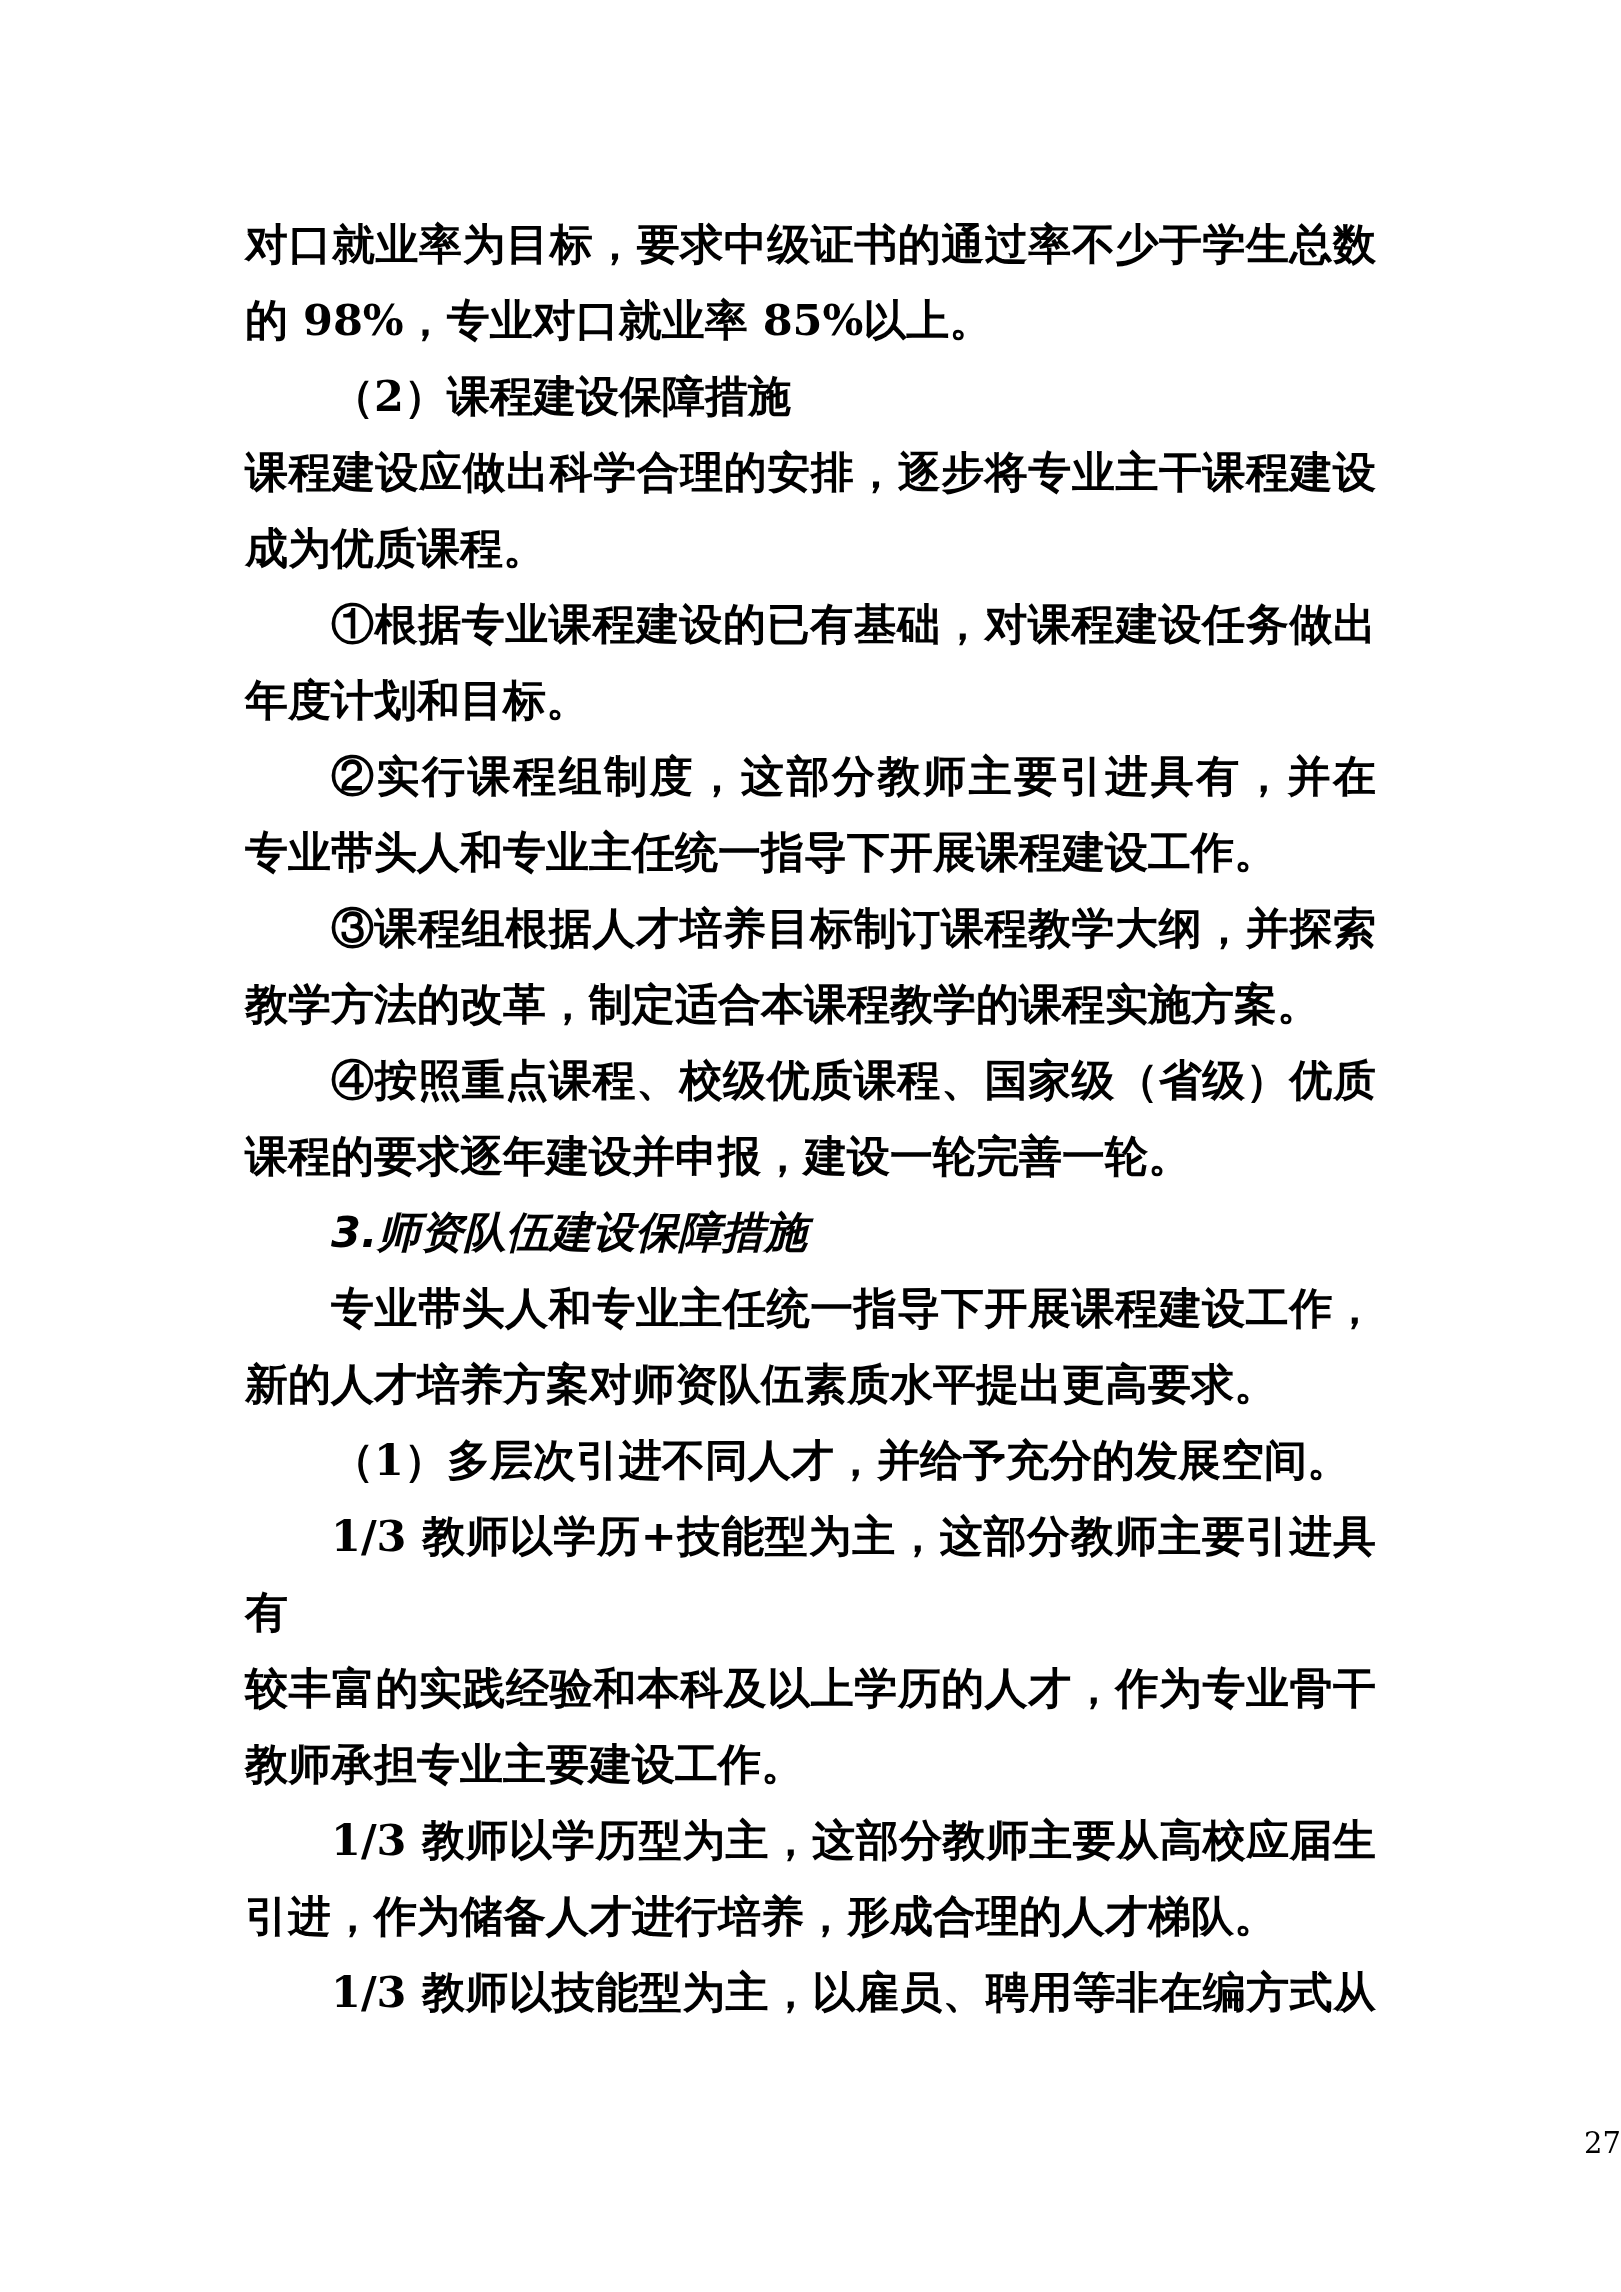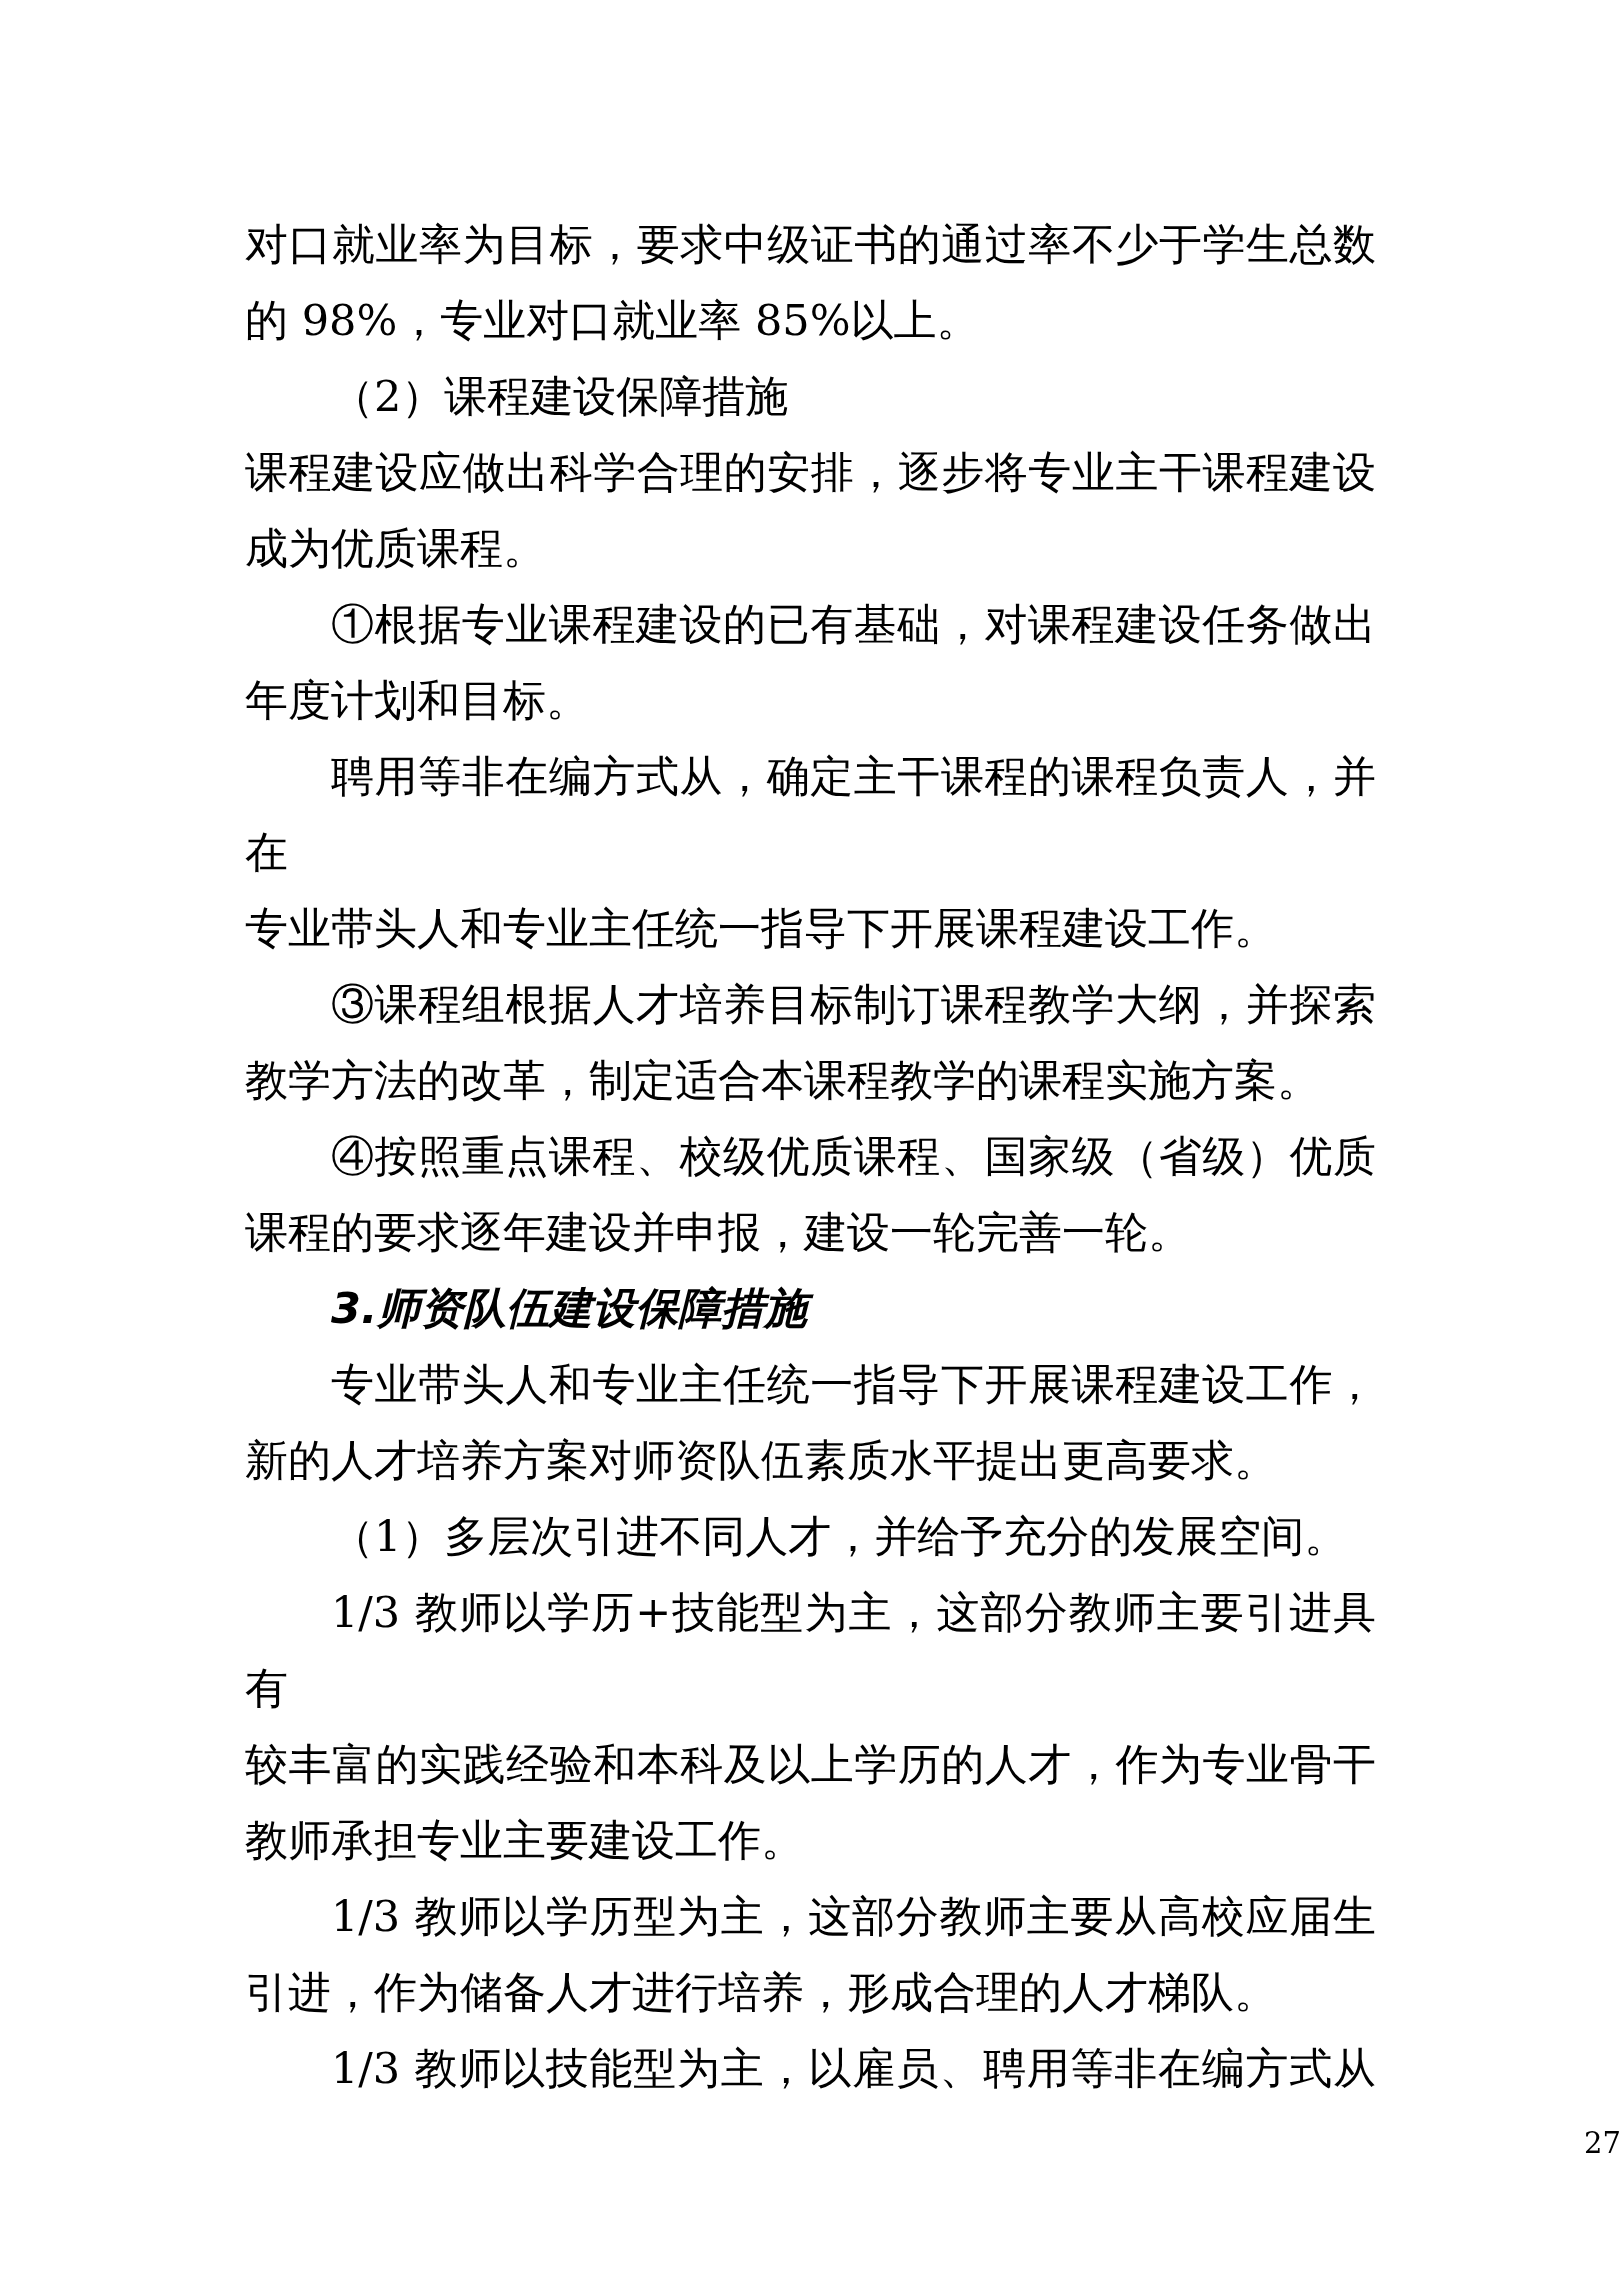--- a/index.html
+++ b/index.html
@@ -18,21 +18,21 @@
     position: absolute;
     left: 245px;
     top: 206px;
     width: 1131px;
     font-family: "DejaVu Serif", "Liberation Serif", serif;
     font-size: 43px;
     line-height: 76px;
     color: #000000;
   }
 
-  .line { min-height: 76px; text-align: left; }
+  .line { min-height: 76px; text-align: left; font-weight: bold; }
 
   
   .line.full {
     text-align: justify;
     text-align-last: justify;
   }
 
   
   .line.indent { text-indent: 86px; }
 
@@ -60,21 +60,21 @@
 
 <div class="page">
   <div class="content">
     <div class="line full">对口就业率为目标，要求中级证书的通过率不少于学生总数</div>
     <div class="line">的 98%，专业对口就业率 85%以上。</div>
     <div class="line indent">（2）课程建设保障措施</div>
     <div class="line full">课程建设应做出科学合理的安排，逐步将专业主干课程建设</div>
     <div class="line">成为优质课程。</div>
     <div class="line indent full">①根据专业课程建设的已有基础，对课程建设任务做出</div>
     <div class="line">年度计划和目标。</div>
-    <div class="line indent full">聘用等非在编方式从，确定主干课程的课程负责人，并在</div>
+    <div class="line indent full">②实行课程组制度，这部分教师主要引进具有，并在</div>
     <div class="line">专业带头人和专业主任统一指导下开展课程建设工作。</div>
     <div class="line indent full">③课程组根据人才培养目标制订课程教学大纲，并探索</div>
     <div class="line">教学方法的改革，制定适合本课程教学的课程实施方案。</div>
     <div class="line indent full">④按照重点课程、校级优质课程、国家级（省级）优质</div>
     <div class="line">课程的要求逐年建设并申报，建设一轮完善一轮。</div>
     <div class="line indent heading">3.师资队伍建设保障措施</div>
     <div class="line indent full">专业带头人和专业主任统一指导下开展课程建设工作，</div>
     <div class="line">新的人才培养方案对师资队伍素质水平提出更高要求。</div>
     <div class="line indent">（1）多层次引进不同人才，并给予充分的发展空间。</div>
     <div class="line indent full">1/3 教师以学历+技能型为主，这部分教师主要引进具有</div>

